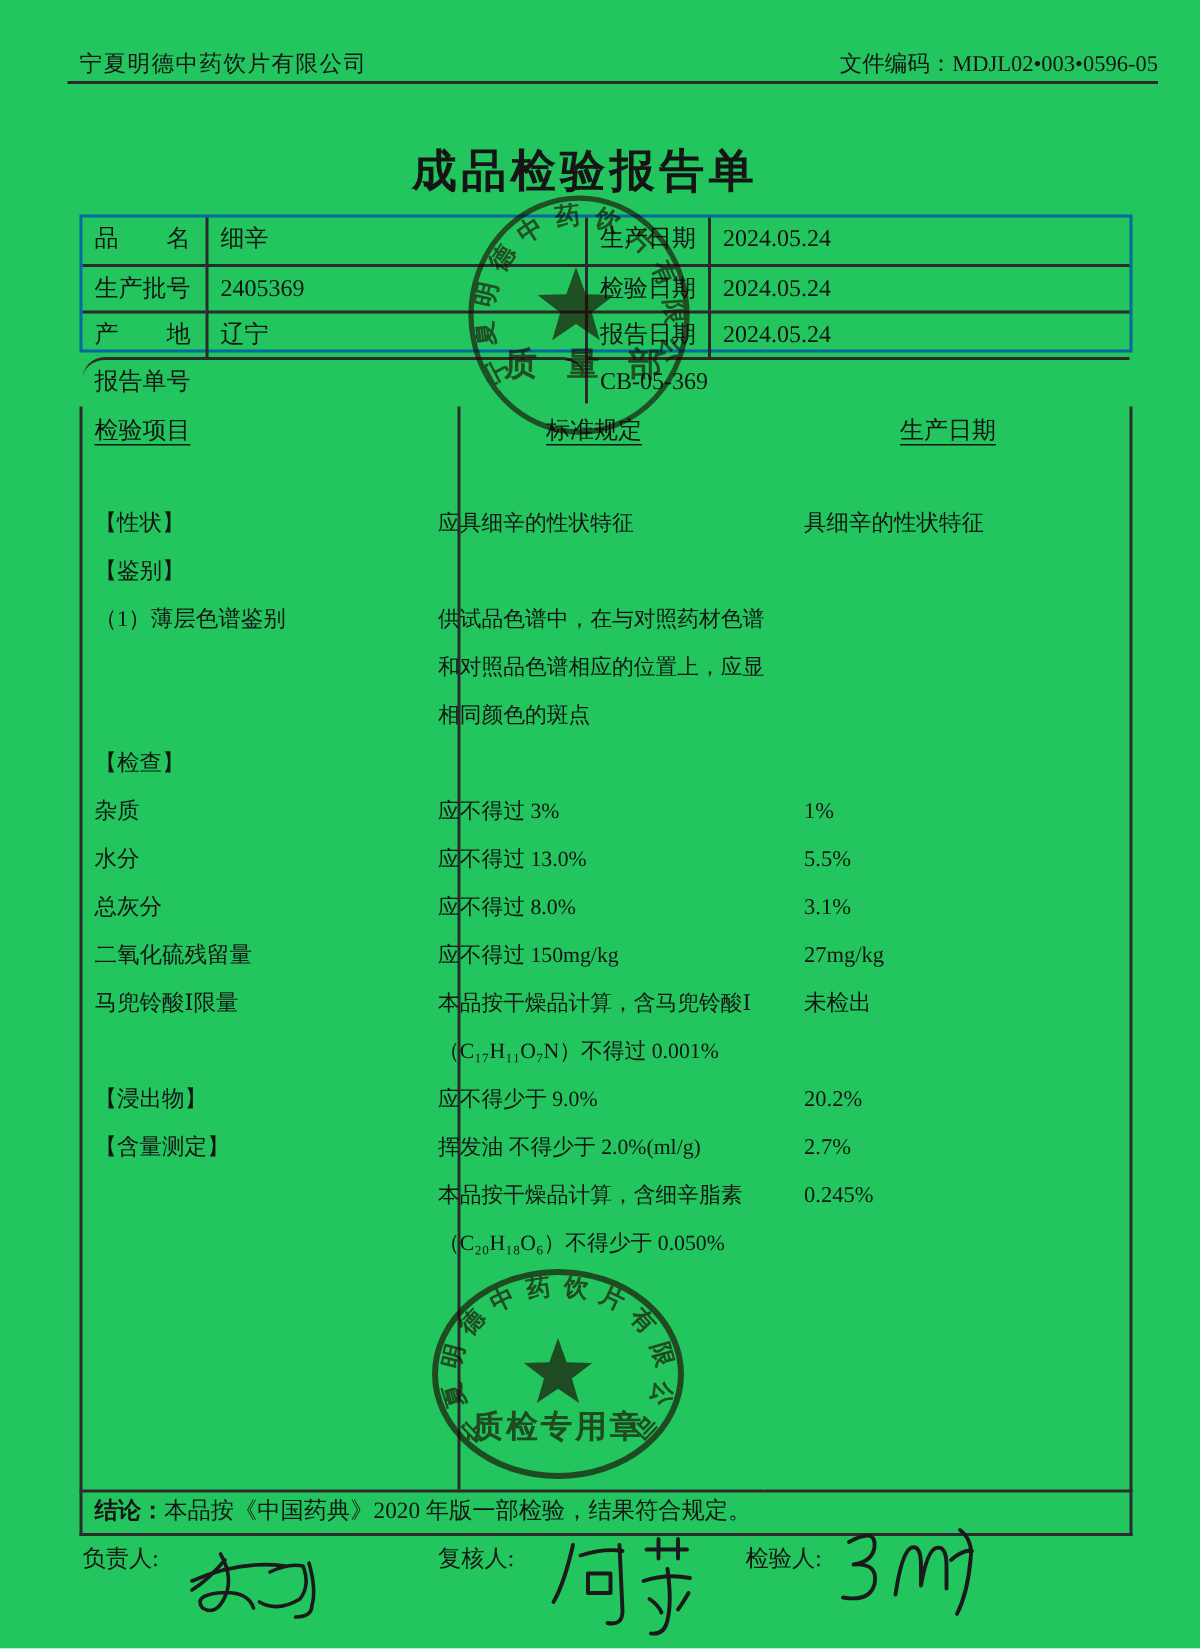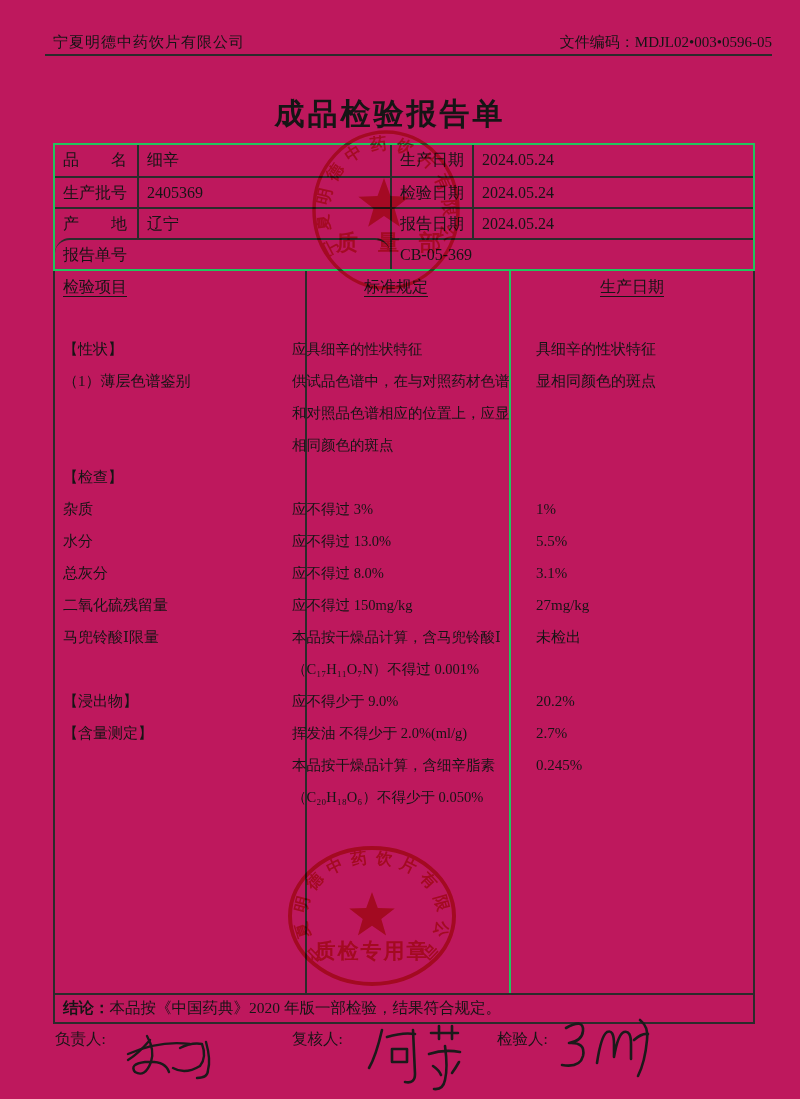--- a/index.html
+++ b/index.html
@@ -1,28 +1,28 @@
 <!DOCTYPE html>
 <html><head>
 <meta charset="utf-8">
 <style>
   html,body{margin:0;padding:0;background:#ffffff;}
-  .page{position:relative;width:800px;height:1099px;background:#be185d;overflow:hidden;
+  .page{position:relative;width:800px;height:1099px;background:#22c55e;overflow:hidden;
         font-family:"Liberation Serif","DejaVu Serif",serif;color:#151515;}
   .abs{position:absolute;}
 
   
   .doc-header-company{left:53px;top:33px;font-size:15px;letter-spacing:1px;}
   .doc-header-code{right:28px;top:33px;font-size:15px;}
   .header-rule{left:45px;top:54px;width:727px;height:2px;background:#2b2b2b;}
 
   .title{left:0;top:94px;width:780px;text-align:center;font-size:30px;font-weight:bold;letter-spacing:3px;}
 
   
-  .info-table{left:53px;top:143px;width:702px;height:128px;border:2px solid #22c55e;box-sizing:border-box;
+  .info-table{left:53px;top:143px;width:702px;height:92px;border:2px solid #0369a1;box-sizing:border-box;
               display:grid;grid-template-columns:82px 253px 82px 281px;grid-template-rows:31px 31px 31px 31px;}
   .info-cell{box-sizing:border-box;border-left:2px solid #2b2b2b;border-top:2px solid #2b2b2b;
              font-size:16px;line-height:29px;padding-left:8px;white-space:nowrap;overflow:hidden;}
   .info-cell.first-col{border-left:none;}
   .info-cell.first-row{border-top:none;}
   .span2a{grid-column:1 / span 2;border-radius:15px;}
   .span2b{grid-column:3 / span 2;}
 
   
   .body-table{left:53px;top:271px;width:702px;height:724px;box-sizing:border-box;
@@ -96,25 +96,29 @@
     <div class="bcol bcol3">
       <div class="col-header ch-center"><span>生产日期</span></div>
     </div>
     <div class="lines" id="lines">
     <div class="line">
       <div class="c c1">【性状】</div>
       <div class="c c2">应具细辛的性状特征</div>
       <div class="c c3">具细辛的性状特征</div>
     </div>
 
+    <div class="line">
+      <div class="c c1">【鉴别】</div>
+      <div class="c c2"></div>
+      <div class="c c3"></div>
+    </div>
 
     <div class="line">
       <div class="c c1">（1）薄层色谱鉴别</div>
       <div class="c c2">供试品色谱中，在与对照药材色谱</div>
-      <div class="c c3">显相同颜色的斑点</div>
     </div>
 
     <div class="line">
       <div class="c c1"></div>
       <div class="c c2">和对照品色谱相应的位置上，应显</div>
       <div class="c c3"></div>
     </div>
 
     <div class="line">
       <div class="c c1"></div>

